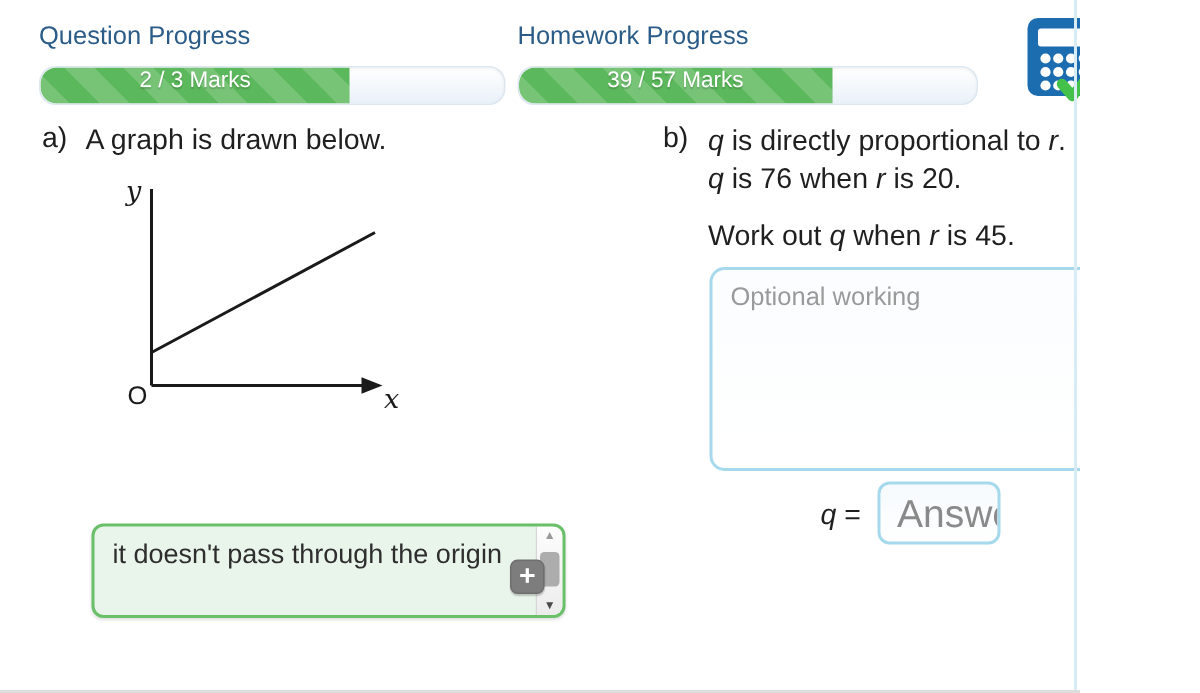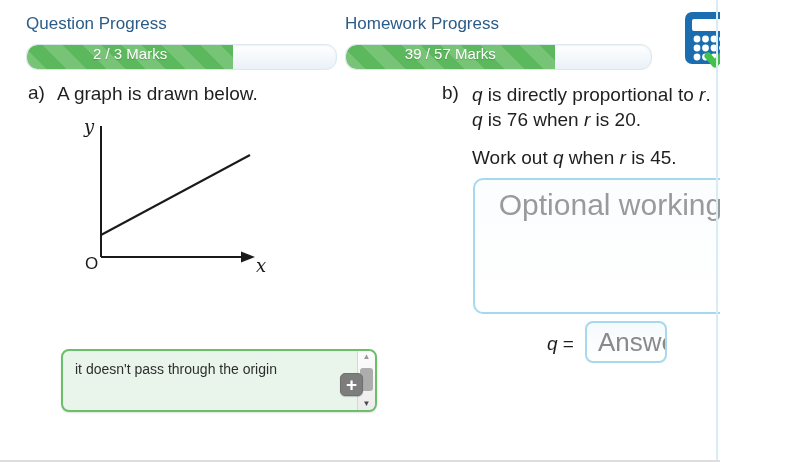--- a/index.html
+++ b/index.html
@@ -25,37 +25,37 @@
   .workline{margin-top:13px;}
 
   
   .graph-svg text{fill:#1a1a1a;}
   .axis-var{font-family:"DejaVu Serif",serif;font-style:italic;font-size:18px;}
   .origin-lab{font-family:"Liberation Sans",sans-serif;font-size:17px;}
 
   
   .ans-box{left:61px;top:349px;width:312px;height:59px;border:2px solid var(--box-green-border,#6abf69);
            border-radius:8px;background:var(--box-green-bg,#e9f5ea);box-shadow:0 1px 2px rgba(0,0,0,.12);overflow:hidden;}
-  .ans-text{position:absolute;left:12px;top:3px;right:22px;font-size:14px;line-height:30px;color:#2e2e2e;}
+  .ans-text{position:absolute;left:12px;top:3px;right:22px;font-size:18px;line-height:30px;color:#2e2e2e;}
   .scrollbar{position:absolute;top:0;bottom:0;right:0;width:17px;background:linear-gradient(#fdfdfd,#ececec);
              border-left:1px solid #d6d6d6;border-radius:0 6px 6px 0;}
   .sb-up{position:absolute;top:1px;left:0;right:0;text-align:center;font-size:8px;color:#9a9a9a;line-height:10px;}
   .sb-down{position:absolute;bottom:1px;left:0;right:0;text-align:center;font-size:8px;color:#4a4a4a;line-height:10px;}
   .sb-thumb{position:absolute;left:2px;right:2px;top:17px;height:23px;background:#adadad;border-radius:3px;}
 
   
   .plus-btn{position:absolute;width:23px;height:23px;background:#7d7d7d;border:1px solid #6f6f6f;border-radius:5px;
             color:#fff;font-size:19px;font-weight:bold;line-height:21px;text-align:center;cursor:pointer;
             box-shadow:0 1px 1px rgba(0,0,0,.2);box-sizing:border-box;}
 
   
   .working-box{left:473px;top:178px;width:305px;height:136px;border:2px solid var(--box-blue-border,#a6d9ec);
                border-radius:10px;background:linear-gradient(#fbfdfe,#ffffff);box-sizing:border-box;}
   .working-input{position:absolute;inset:0;border:none;outline:none;background:transparent;resize:none;
-                 font-family:"Liberation Sans",sans-serif;font-size:30px;color:#444;padding:8px 42px 8px 12px;text-align:center;}
+                 font-family:"Liberation Sans",sans-serif;font-size:17px;color:#444;padding:8px 42px 8px 12px;}
   .working-input::placeholder{color:#9a9a9a;}
   .answer-input{position:absolute;left:585px;top:321px;width:82px;height:42px;border:2px solid var(--box-blue-border,#a6d9ec);
                 border-radius:8px;background:linear-gradient(#f6fafd,#ffffff);font-family:"Liberation Sans",sans-serif;
                 font-size:26px;color:#444;padding:0 0 0 11px;box-sizing:border-box;outline:none;overflow:hidden;}
   .answer-input::placeholder{color:#8a8a8a;}
 
   .edge-right{position:absolute;right:2px;top:0;width:2px;height:462px;background:#d8ecf5;}
   .edge-bottom{position:absolute;left:0;bottom:0;width:800px;height:2px;background:#dedede;}
 </style>
 </head>

